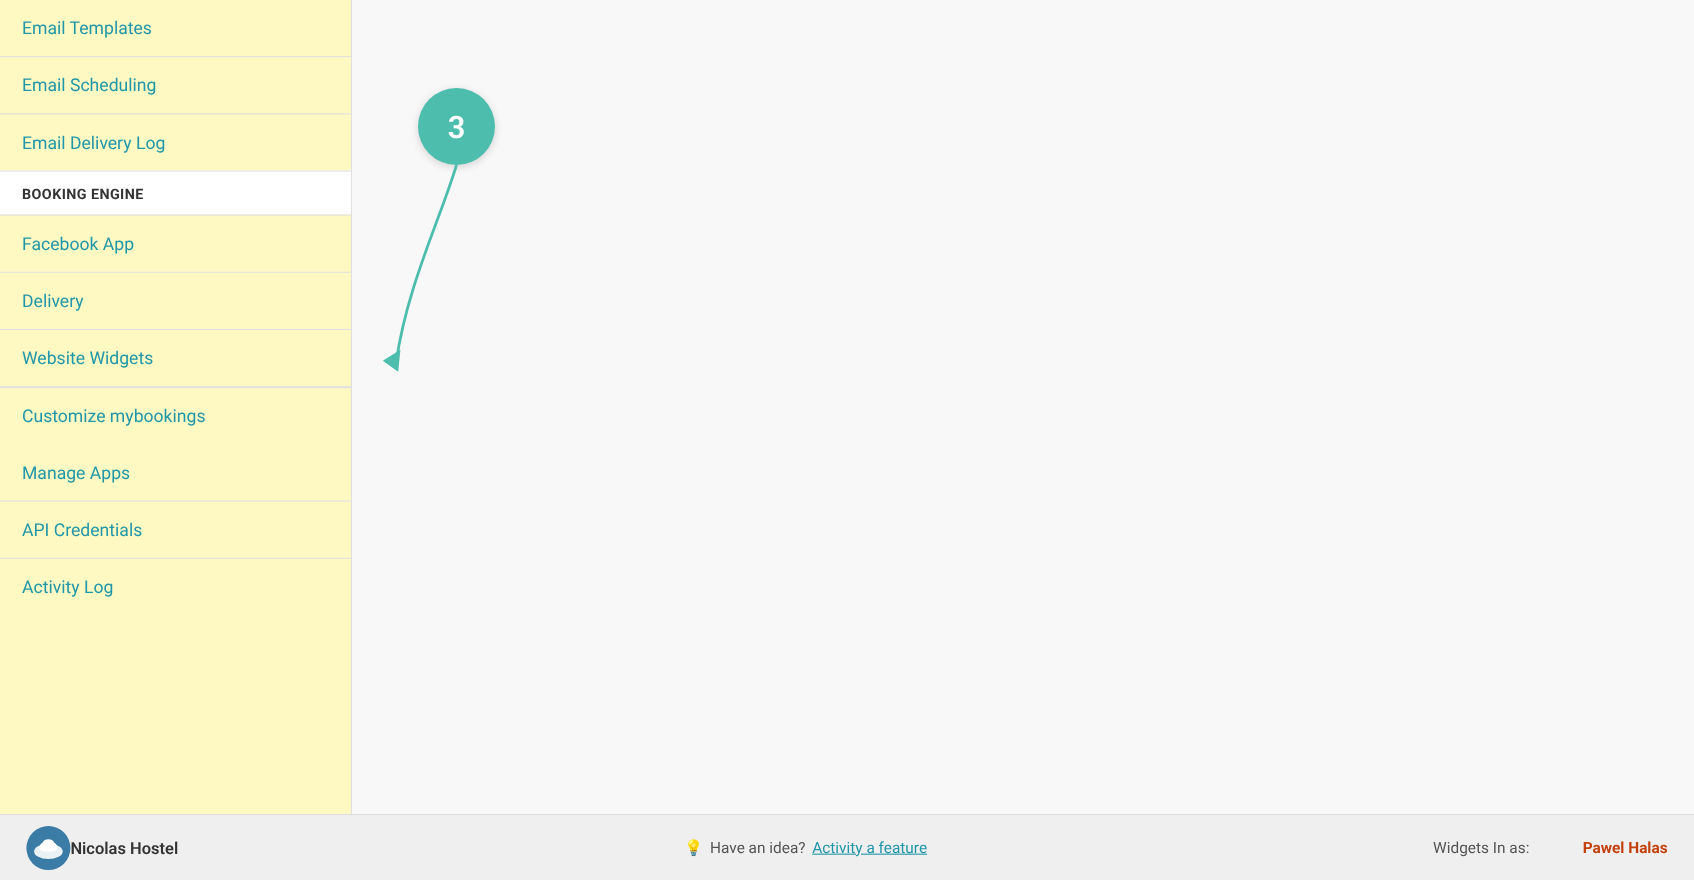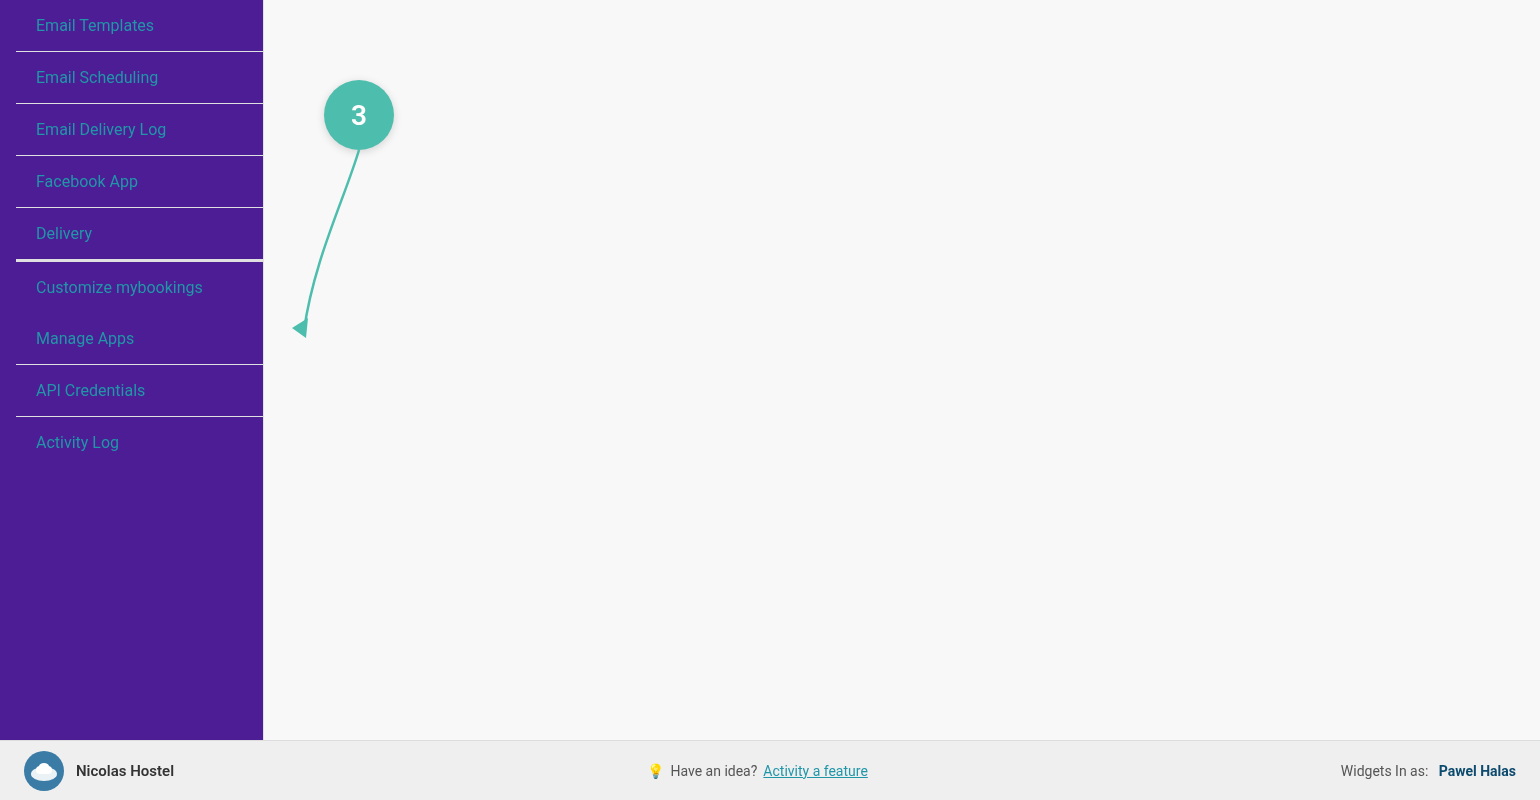--- a/index.html
+++ b/index.html
@@ -14,28 +14,27 @@
     }
 
     .layout {
       display: flex;
       flex: 1;
       overflow: hidden;
     }
 
     
     .sidebar {
-      width: 264px;
-      background: #4c1d95;
+      width: 320px;
+      background: #fef9c3;
       border-right: 1px solid #e0e0e0;
       display: flex;
       flex-direction: column;
       overflow-y: auto;
       flex-shrink: 0;
-      padding-left: 16px;
     }
 
     .sidebar-nav {
       flex: 1;
       padding: 0;
     }
 
     .sidebar-item {
       display: block;
       padding: 16px 20px;
@@ -115,21 +114,20 @@
       align-items: center;
       justify-content: space-between;
       padding: 0 24px;
       width: 100%;
       flex-shrink: 0;
     }
 
     .footer-left {
       display: flex;
       align-items: center;
-      gap: 12px;
     }
 
     .footer-avatar {
       width: 40px;
       height: 40px;
       background: #3a7ca5;
       border-radius: 50%;
       display: flex;
       align-items: center;
       justify-content: center;
@@ -155,21 +153,22 @@
       color: #2196a8;
       text-decoration: underline;
     }
 
     .footer-right {
       font-size: 14px;
       color: #555;
     }
 
     .footer-right strong {
-      color: #0c4a6e;
+      color: #c2410c;
+      margin-left: 38px;
     }
   </style>
 </head>
 <body>
 
 <div class="layout">
 
   <nav class="sidebar">
     <div class="sidebar-nav">
 
@@ -178,30 +177,34 @@
       </a>
       <hr class="sidebar-divider">
       <a class="sidebar-item">
         <span>Email Scheduling</span>
       </a>
       <hr class="sidebar-divider">
       <a class="sidebar-item">
         <span>Email Delivery Log</span>
       </a>
 
+      <div class="sidebar-section-header">BOOKING ENGINE</div>
 
       <hr class="sidebar-divider">
       <a class="sidebar-item">
         <span>Facebook App</span>
       </a>
       <hr class="sidebar-divider">
       <a class="sidebar-item">
         <span>Delivery</span>
       </a>
       <hr class="sidebar-divider">
+      <a class="sidebar-item">
+        <span>Website Widgets</span>
+      </a>
       <hr class="sidebar-divider">
       <hr class="sidebar-divider">
       <a class="sidebar-item">
         <span>Customize mybookings</span>
       </a>
 
 
       <a class="sidebar-item">
         <span>Manage Apps</span>
       </a>

